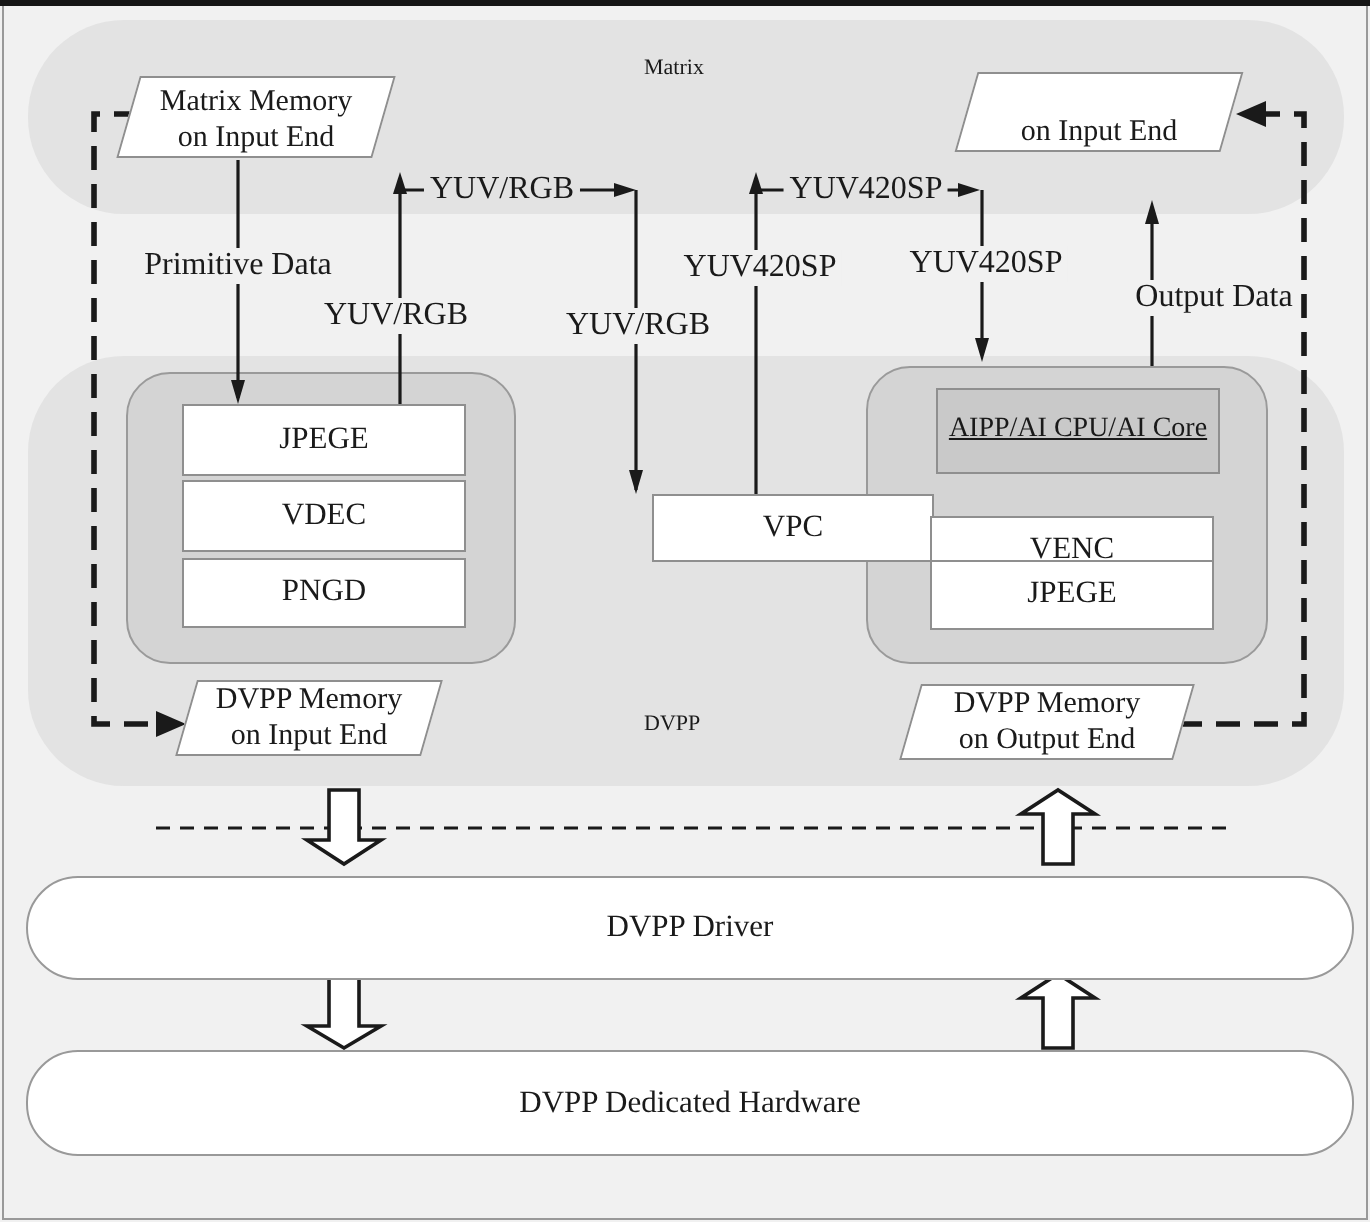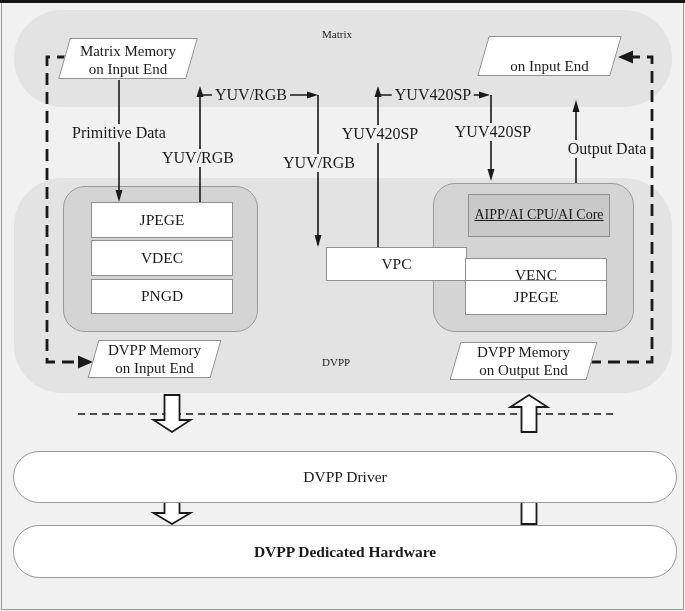--- a/index.html
+++ b/index.html
@@ -53,22 +53,22 @@
   .lab-yuvrgb-h {left:251px;top:95px;}
   .lab-yuvrgb-v1{left:198px;top:158px;}
   .lab-yuvrgb-v2{left:319px;top:163px;}
   .lab-420sp-h  {left:433px;top:95px;}
   .lab-420sp-v1 {left:380px;top:134px;}
   .lab-420sp-v2 {left:493px;top:132px;}
   .lab-output   {left:607px;top:149px;}
 
   .pill{position:absolute;left:13px;width:662px;background:var(--node-bg);border:1px solid var(--frame-border);
         border-radius:26px;display:flex;align-items:center;justify-content:center;font-size:15.5px;z-index:4;}
-  .pill-driver{top:451px;height:50px;}
-  .pill-hw{top:525px;height:51px;font-weight:bold;}
+  .pill-driver{top:438px;height:50px;}
+  .pill-hw{top:525px;height:51px;}
 
   svg.wires{position:absolute;left:0;top:0;z-index:3;}
 </style>
 </head>
 <body>
 
 <div class="stage">
   <div class="frame"></div>
   <div class="top-rule"></div>
 

